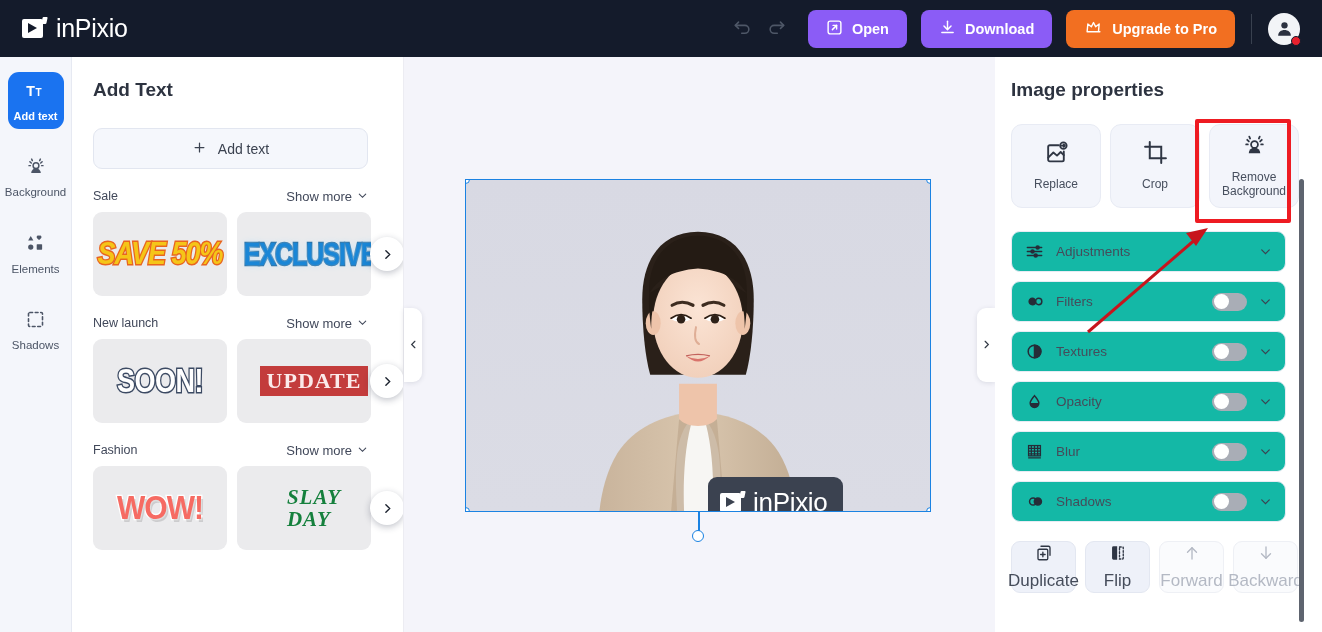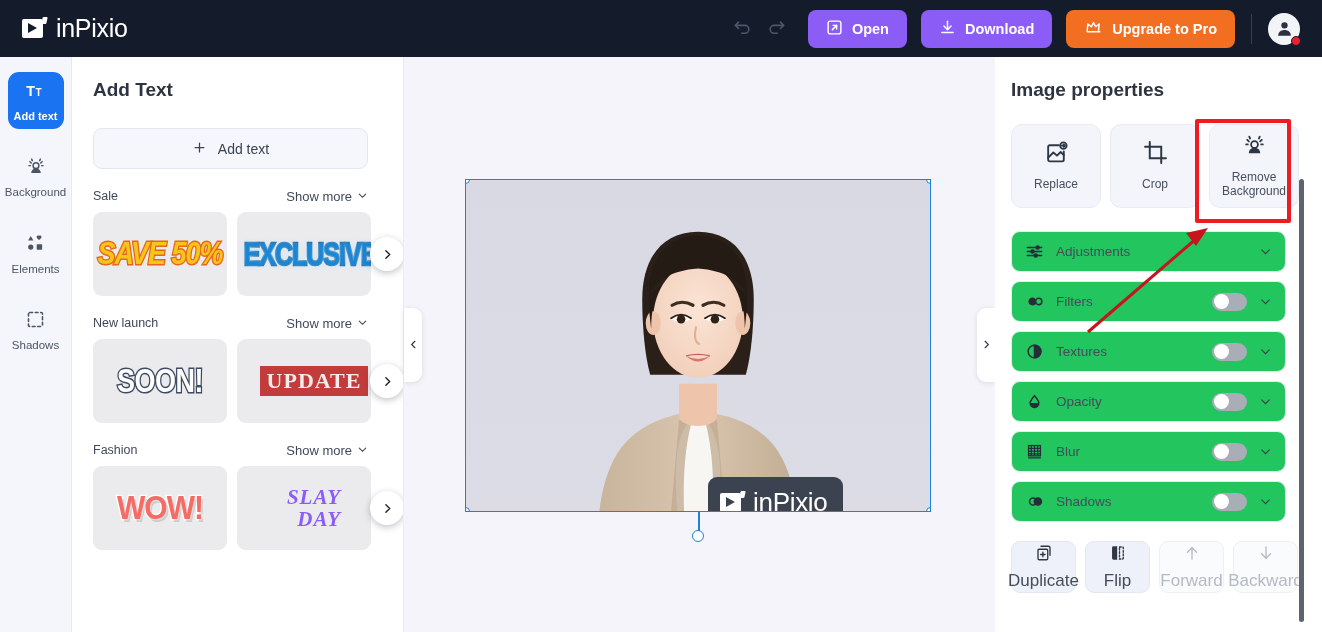--- a/index.html
+++ b/index.html
@@ -150,23 +150,23 @@
     font-size: 22px; color: #fbeaea; background: #c33c3c;
     padding: 2px 7px; font-family: "Liberation Serif", serif;
     letter-spacing: 1px; transform: translateX(10px);
   }
   .wa-wow {
     font-size: 30px; color: #f66b63; letter-spacing: -1px;
     -webkit-text-stroke: 2.5px #ffffff; paint-order: stroke fill;
     text-shadow: 2px 3px 0 rgba(0,0,0,0.13); transform: scaleY(1.1);
   }
   .wa-slay {
-    font-size: 21px; color: #8b5cf6; line-height: 1.05;
+    font-size: 21px; color: #15803d; line-height: 1.05;
     font-family: "Liberation Serif", serif; font-style: italic;
-    text-align: right; letter-spacing: 1px; transform: translateX(10px);
+    text-align: left; letter-spacing: 1px; transform: translateX(10px);
   }
 
   
   .canvas {
     position: absolute; left: 404px; top: 57px;
     width: 591px; height: 575px; background: #f4f4fa;
   }
   .collapse-tab {
     position: absolute; width: 18px; height: 74px;
     background: #ffffff; top: 50%; transform: translateY(-50%);
@@ -211,21 +211,21 @@
   .tool-card {
     width: 90px; height: 84px; background: #f3f5fb;
     border: 1px solid #e8ebf4; border-radius: 11px;
     display: flex; flex-direction: column; align-items: center;
     justify-content: center; gap: 9px; cursor: pointer;
     color: #2f3644;
   }
   .tool-label { font-size: 12px; color: #474f5e; text-align: center; line-height: 1.15; }
   .prop-row {
     margin-top: 9px; height: 41px; width: 275px;
-    background: #22c55e; border: 1px solid #e8ebf4; border-radius: 9px;
+    background: #14b8a6; border: 1px solid #e8ebf4; border-radius: 9px;
     display: flex; align-items: center; padding: 0 13px;
     cursor: pointer;
   }
   .prop-icon { width: 22px; display: flex; align-items: center; color: #262c38; }
   .prop-label { flex: 1; font-size: 13.5px; color: #454c5a; margin-left: 9px; }
   .toggle {
     width: 35px; height: 18px; border-radius: 10px; background: #a9adb6;
     position: relative; margin-right: 12px; cursor: pointer;
   }
   .toggle .knob {

